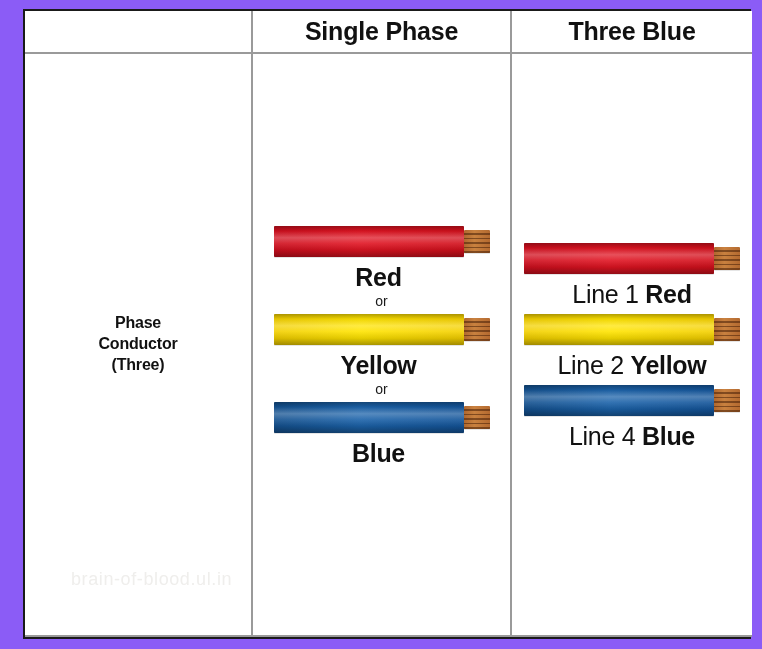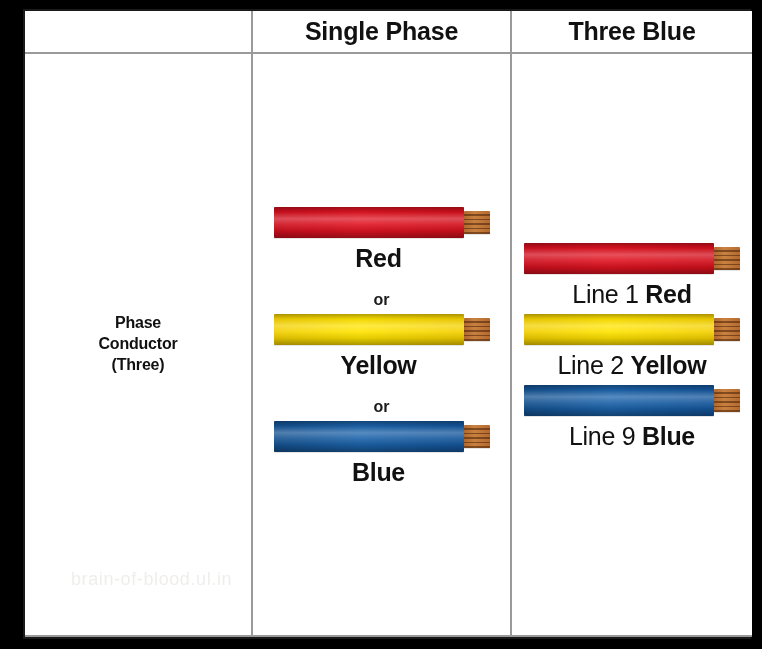--- a/index.html
+++ b/index.html
@@ -13,21 +13,21 @@
     font-family: "Liberation Sans", sans-serif;
     overflow: hidden;
   }
 
   
   #page {
     position: relative;
     width: 762px;
     height: 649px;
     box-sizing: border-box;
-    background: #000000;
+    background: #8b5cf6;
     padding: 9px 11px 10px 23px;
   }
   #table-frame {
     position: relative;
     width: 100%;
     height: 100%;
     box-sizing: border-box;
     background: #ffffff;
     border: 2px solid #1a1a1a;
     border-top-width: 2px;
@@ -151,24 +151,24 @@
     font-size: 25px;
     font-weight: bold;
     color: #111111;
     letter-spacing: -0.3px;
     margin-top: 2px;
   }
   .wire-caption .light {
     font-weight: normal;
   }
   .or-text {
-    font-size: 16px;
-    font-weight: bold;
+    font-size: 14px;
+    font-weight: normal;
     color: #1a1a1a;
-    margin-top: 18px;
+    margin-top: 1px;
   }
 
   .stack {
     display: flex;
     flex-direction: column;
     align-items: center;
     justify-content: center;
   }
   .stack.offset-left { padding-right: 6px; }
 
@@ -273,21 +273,21 @@
               <span class="light">Line 2 </span><span>Yellow</span>
             </div>
 
             <div class="wire-wrap">
               <div class="wire">
                 <div class="wire-body blue"></div>
                 <div class="copper"></div>
               </div>
             </div>
             <div class="wire-caption">
-              <span class="light">Line 9 </span><span>Blue</span>
+              <span class="light">Line 4 </span><span>Blue</span>
             </div>
 
           </div>
         </td>
       </tr>
 
 
 
     </tbody>
       </table>

